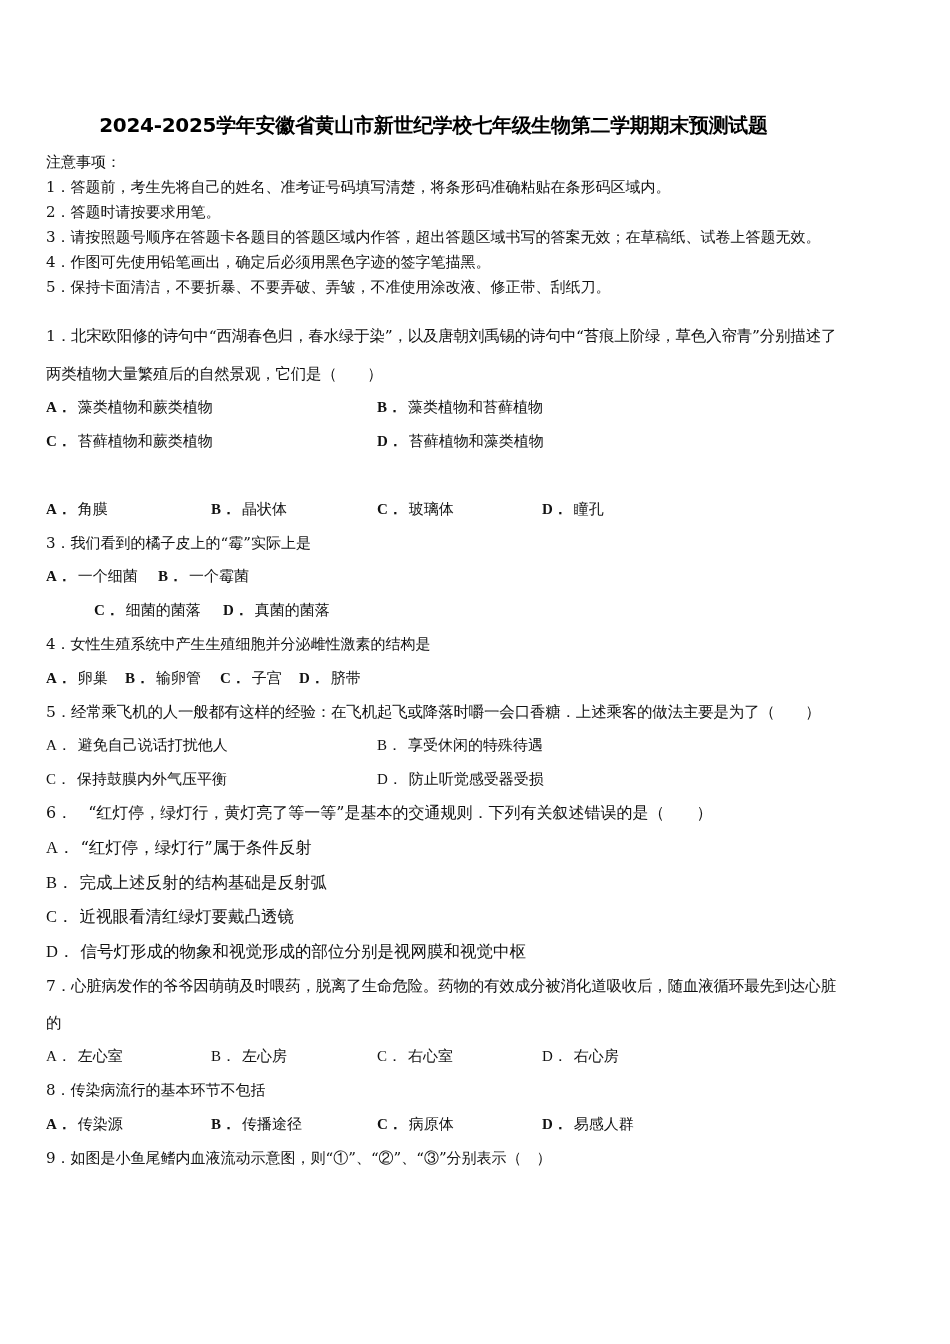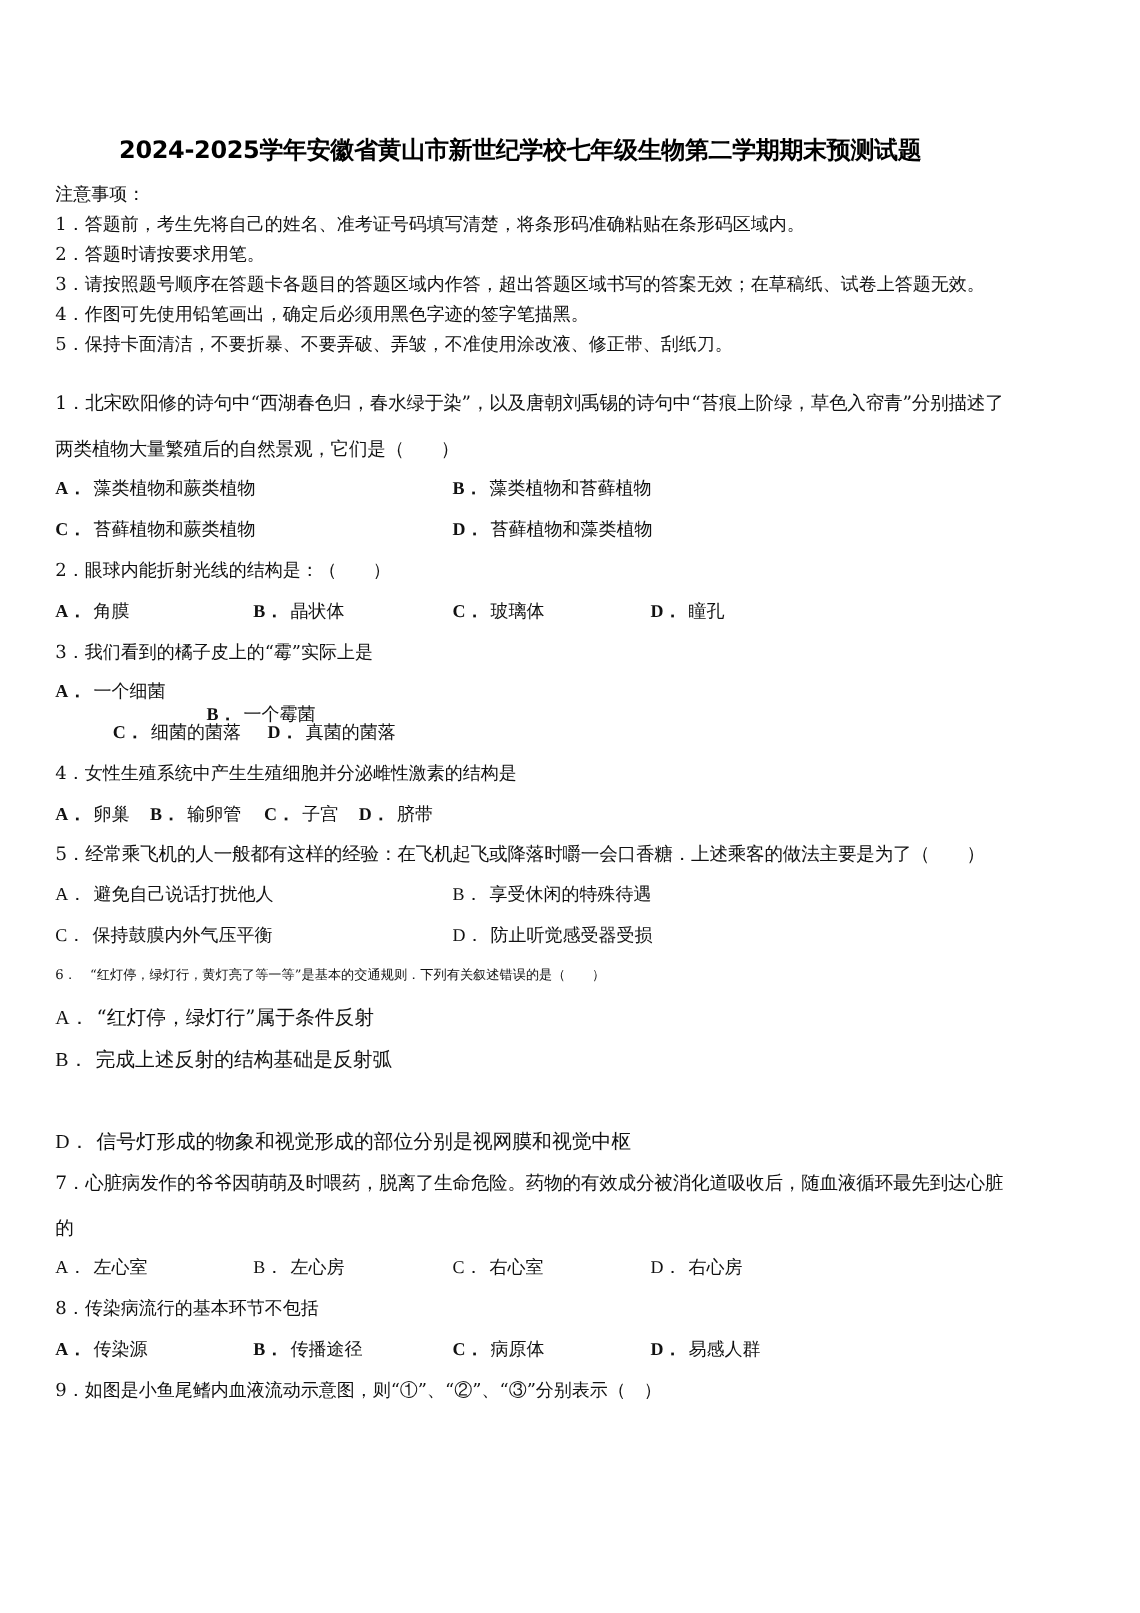--- a/index.html
+++ b/index.html
@@ -78,32 +78,31 @@
   <div class="line q cond" style="top:364px;">两类植物大量繁殖后的自然景观，它们是（　　）</div>
   <div class="opt-row" style="top:397px;">
     <div class="opt" style="left:0;"><span class="key">A．</span><span>藻类植物和蕨类植物</span></div>
     <div class="opt" style="left:331px;"><span class="key">B．</span><span>藻类植物和苔藓植物</span></div>
   </div>
   <div class="opt-row" style="top:431px;">
     <div class="opt" style="left:0;"><span class="key">C．</span><span>苔藓植物和蕨类植物</span></div>
     <div class="opt" style="left:331px;"><span class="key">D．</span><span>苔藓植物和藻类植物</span></div>
   </div>
 
-  <div class="line q" style="top:465px;">2．眼球内能折射光线的结构是：（　　）</div>
   <div class="opt-row" style="top:499px;">
     <div class="opt" style="left:0;"><span class="key">A．</span><span>角膜</span></div>
     <div class="opt" style="left:165px;"><span class="key">B．</span><span>晶状体</span></div>
     <div class="opt" style="left:331px;"><span class="key">C．</span><span>玻璃体</span></div>
     <div class="opt" style="left:496px;"><span class="key">D．</span><span>瞳孔</span></div>
   </div>
 
   <div class="line q" style="top:533px;">3．我们看到的橘子皮上的“霉”实际上是</div>
   <div class="opt-row" style="top:566px;">
     <div class="opt" style="left:0;"><span class="key">A．</span><span>一个细菌</span></div>
-    <div class="opt" style="left:126px;margin-top:19px;"><span class="key">B．</span><span>一个霉菌</span></div>
+    <div class="opt" style="left:112px;"><span class="key">B．</span><span>一个霉菌</span></div>
   </div>
   <div class="opt-row" style="top:600px;margin-left:48px;">
     <div class="opt" style="left:0;"><span class="key">C．</span><span>细菌的菌落</span></div>
     <div class="opt" style="left:129px;"><span class="key">D．</span><span>真菌的菌落</span></div>
   </div>
 
   <div class="line q" style="top:634px;">4．女性生殖系统中产生生殖细胞并分泌雌性激素的结构是</div>
   <div class="opt-row" style="top:668px;">
     <div class="opt" style="left:0;"><span class="key">A．</span><span>卵巢</span></div>
     <div class="opt" style="left:79px;"><span class="key">B．</span><span>输卵管</span></div>
@@ -114,26 +113,29 @@
   <div class="line q cond" style="top:702px;">5．经常乘飞机的人一般都有这样的经验：在飞机起飞或降落时嚼一会口香糖．上述乘客的做法主要是为了（　　）</div>
   <div class="opt-row" style="top:735px;">
     <div class="opt light" style="left:0;"><span class="key">A．</span><span>避免自己说话打扰他人</span></div>
     <div class="opt light" style="left:331px;"><span class="key">B．</span><span>享受休闲的特殊待遇</span></div>
   </div>
   <div class="opt-row" style="top:769px;">
     <div class="opt light" style="left:0;"><span class="key">C．</span><span>保持鼓膜内外气压平衡</span></div>
     <div class="opt light" style="left:331px;"><span class="key">D．</span><span>防止听觉感受器受损</span></div>
   </div>
 
-  <div class="line q" style="top:803px; font-size:11px;">6．　“红灯停，绿灯行，黄灯亮了等一等”是基本的交通规则．下列有关叙述错误的是（　　）</div>
+  <div class="line q" style="top:803px; font-size:16px;">6．　“红灯停，绿灯行，黄灯亮了等一等”是基本的交通规则．下列有关叙述错误的是（　　）</div>
   <div class="opt-row" style="top:838px;">
     <div class="opt big light" style="left:0;"><span class="key">A．</span><span>“红灯停，绿灯行”属于条件反射</span></div>
   </div>
   <div class="opt-row" style="top:873px;">
     <div class="opt big light" style="left:0;"><span class="key">B．</span><span>完成上述反射的结构基础是反射弧</span></div>
+  </div>
+  <div class="opt-row" style="top:907px;">
+    <div class="opt big light" style="left:0;"><span class="key">C．</span><span>近视眼看清红绿灯要戴凸透镜</span></div>
   </div>
   <div class="opt-row" style="top:942px;">
     <div class="opt big light" style="left:0;"><span class="key">D．</span><span>信号灯形成的物象和视觉形成的部位分别是视网膜和视觉中枢</span></div>
   </div>
 
   <div class="line q cond" style="top:976px;">7．心脏病发作的爷爷因萌萌及时喂药，脱离了生命危险。药物的有效成分被消化道吸收后，随血液循环最先到达心脏</div>
   <div class="line q cond" style="top:1013px;">的</div>
   <div class="opt-row" style="top:1046px;">
     <div class="opt light" style="left:0;"><span class="key">A．</span><span>左心室</span></div>
     <div class="opt light" style="left:165px;"><span class="key">B．</span><span>左心房</span></div>

